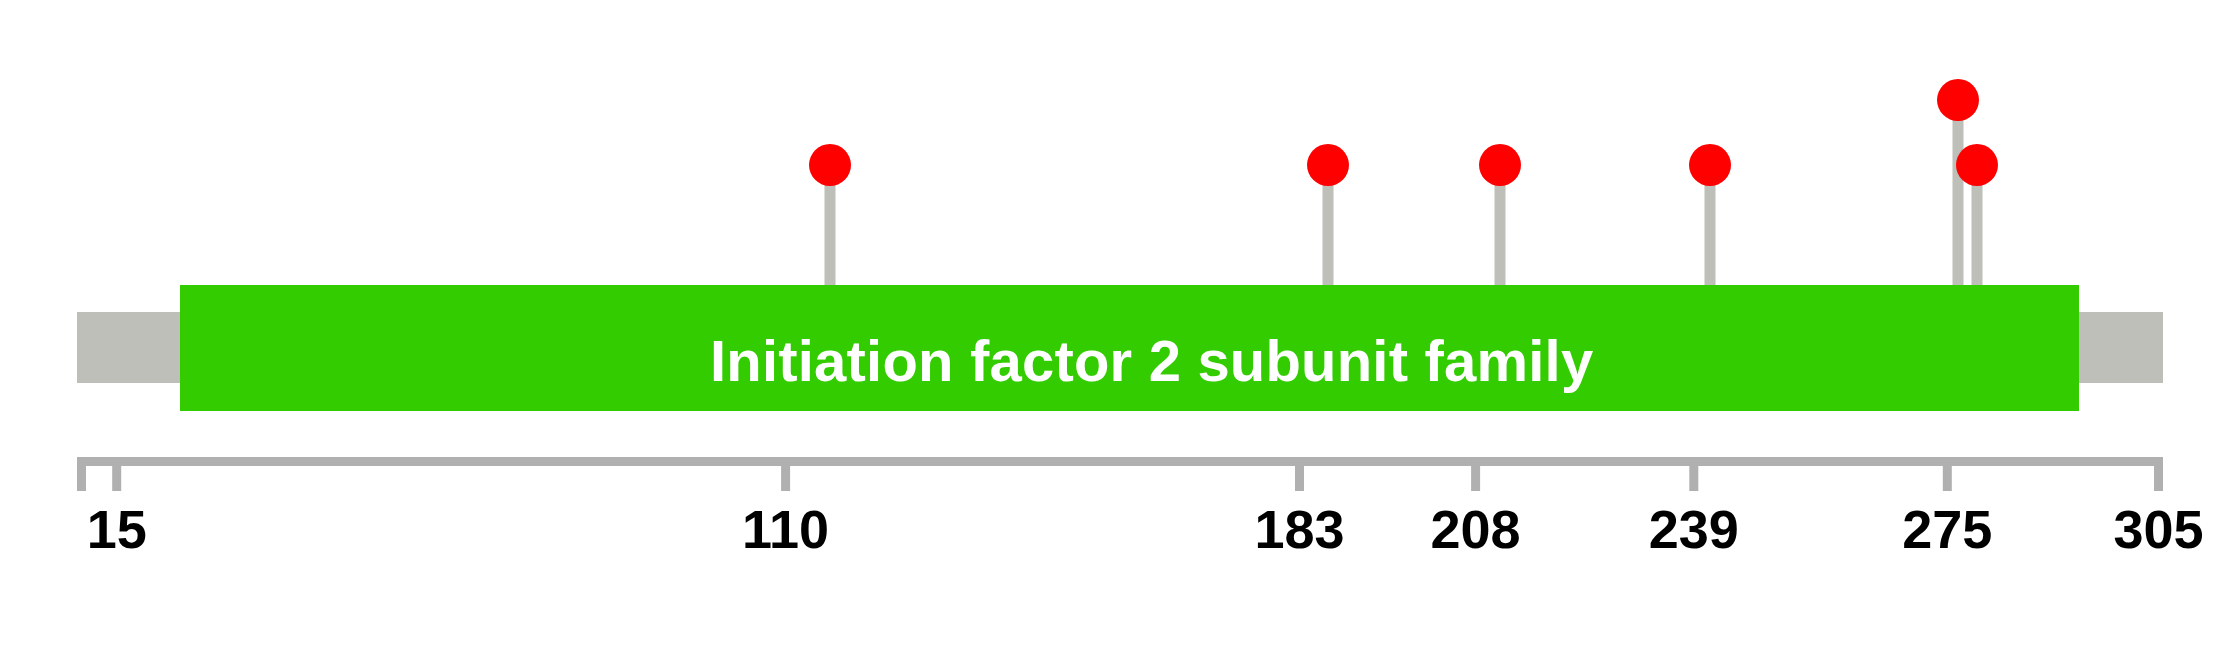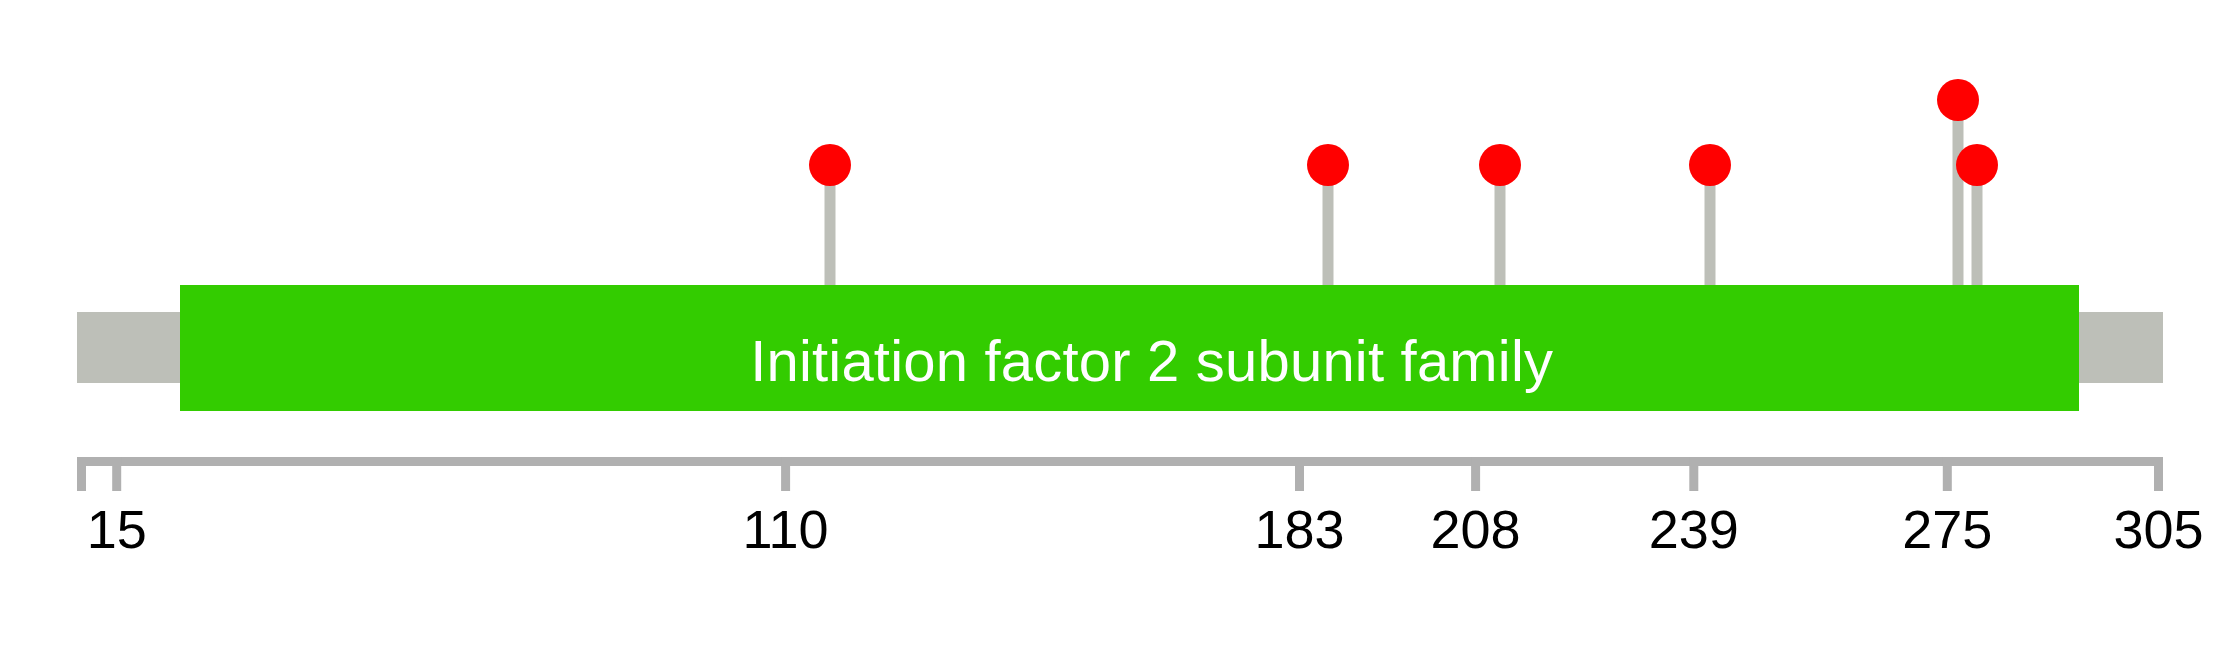--- a/index.html
+++ b/index.html
@@ -9,20 +9,21 @@
   }
   body {
     font-family: "Liberation Sans", "DejaVu Sans", sans-serif;
   }
   #stage {
     position: relative;
     width: 2239px;
     height: 645px;
     background: #ffffff;
     overflow: hidden;
+    font-weight: bold;
   }
   #plot {
     position: absolute;
     left: 0;
     top: 0;
     width: 2239px;
     height: 645px;
     display: block;
   }
   .domain-label {

